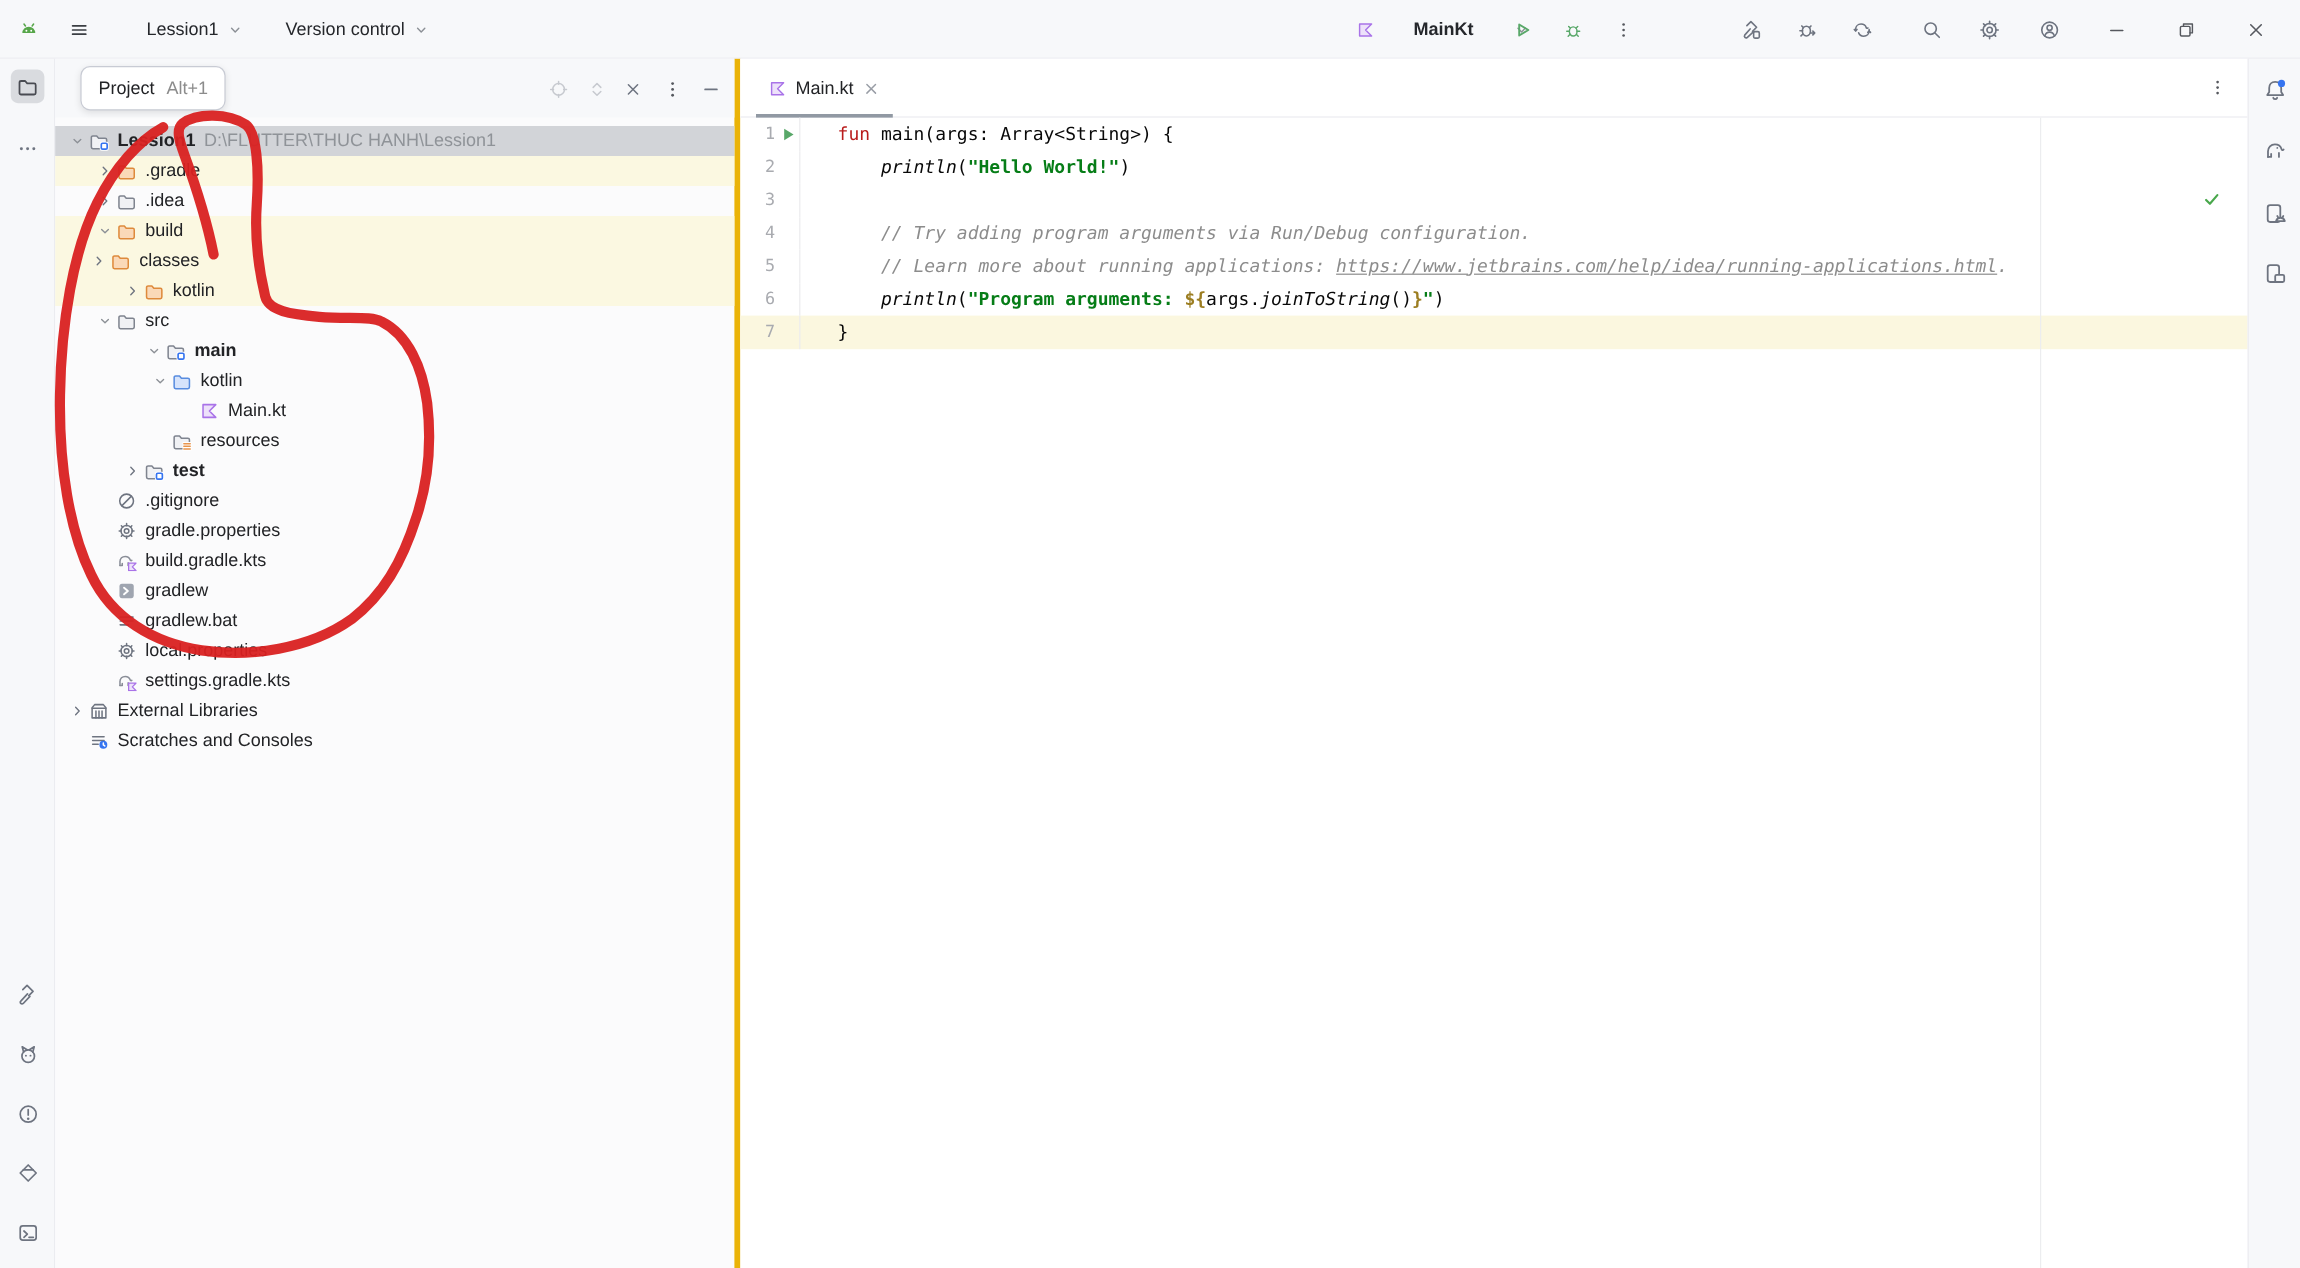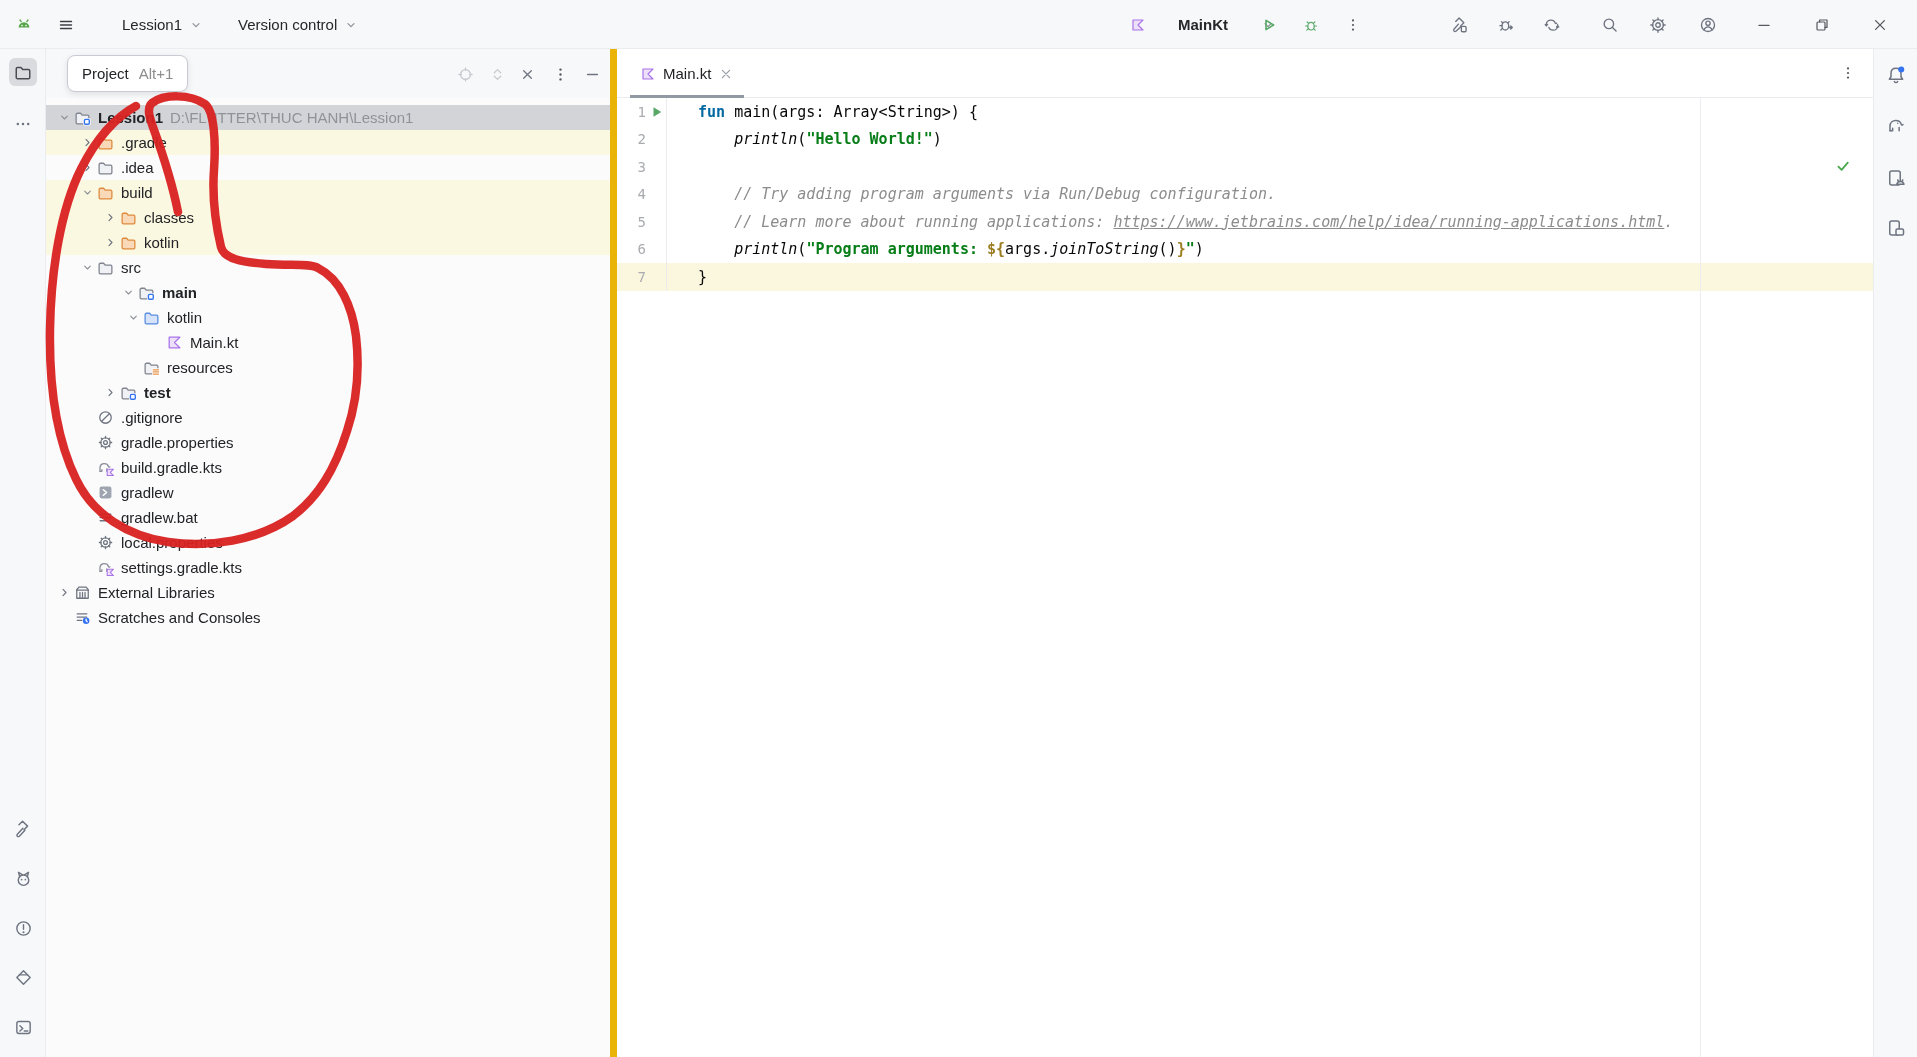--- a/index.html
+++ b/index.html
@@ -11,21 +11,21 @@
   .tb-item{position:absolute;top:0;height:49px;display:flex;align-items:center;gap:6px;font-size:15px;color:#25272B;}
   .tb-icbtn{position:absolute;top:9px;width:32px;height:32px;display:flex;align-items:center;justify-content:center;border-radius:6px;}
   
   #leftstrip{position:absolute;left:0;top:49px;width:46px;height:1008px;background:#F7F8FA;border-right:1px solid #EBECF0;}
   .strip-btn{position:absolute;left:9px;width:28px;height:28px;border-radius:6px;display:flex;align-items:center;justify-content:center;}
   .strip-btn.active{background:#D9DBDF;}
   
   #rightstrip{position:absolute;left:1873px;top:49px;width:44px;height:1008px;background:#F7F8FA;border-left:1px solid #EBECF0;}
   #rightstrip .strip-btn{left:8px;}
   
-  #projectpanel{position:absolute;left:46px;top:49px;width:571px;height:1008px;background:#FBFBFC;border-right:7px solid #eab308;}
+  #projectpanel{position:absolute;left:46px;top:49px;width:571px;height:1008px;background:#FBFBFC;border-right:5px solid #eab308;}
   #ptoolbar{position:absolute;left:0;top:0;width:100%;height:49px;background:#F7F8FA;}
   #ptooltip{position:absolute;left:21px;top:6px;height:37px;background:#FFFFFF;border:1px solid #C8CBD4;border-radius:8px;
             display:flex;align-items:center;padding:0 14px;font-size:15px;box-shadow:0 2px 6px rgba(0,0,0,.10);}
   #ptooltip .shortcut{color:#8C8C8C;margin-left:10px;}
   .ptb-ic{position:absolute;top:16px;width:18px;height:18px;display:flex;align-items:center;justify-content:center;}
   .ptb-ic.dis{opacity:.35;}
   
   #tree{position:absolute;left:0;top:49px;width:100%;bottom:0;padding-top:7px;font-size:15px;}
   .trow{position:relative;height:25px;display:flex;align-items:center;white-space:nowrap;}
   .trow.warm{background:#FBF8E1;}
@@ -41,21 +41,21 @@
   #tab{position:absolute;left:13px;top:0;height:49px;display:flex;align-items:center;gap:7px;padding:0 10px;font-size:15px;}
   #tab .underline{position:absolute;left:0;bottom:0;width:100%;height:3px;background:#9199A3;}
   #tabopts{position:absolute;left:1221px;top:14px;width:20px;height:20px;display:flex;align-items:center;justify-content:center;}
   #codearea{position:absolute;left:0;top:49px;right:0;bottom:0;font-family:"DejaVu Sans Mono",monospace;font-size:15px;}
   .cline{position:relative;height:27.5px;display:flex;align-items:center;}
   .cline.cur{background:#FBF7DF;}
   .gut{position:relative;width:50px;height:100%;flex:none;border-right:1px solid #ECECEE;
        display:flex;align-items:center;justify-content:flex-end;padding-right:20px;color:#A9ABB0;font-size:14px;}
   .gut .runplay{position:absolute;right:1px;top:50%;margin-top:-8px;width:16px;height:16px;}
   .ctext{padding-left:31px;white-space:pre;}
-  .tk-kw{color:#0369a1;font-weight:bold;}
+  .tk-kw{color:#b91c1c;font-weight:normal;}
   .tk-pl{color:#080808;}
   .tk-str{color:#067D17;font-weight:bold;}
   .tk-cmt{color:#8C8C8C;font-style:italic;}
   .tk-lnk{color:#8C8C8C;font-style:italic;text-decoration:underline;}
   .tk-tpl{color:#9C7E22;font-weight:bold;}
   .tk-call{color:#080808;font-style:italic;}
   #guide{position:absolute;left:1083px;top:0;bottom:0;width:1px;background:#ECEDEF;pointer-events:none;z-index:2;}
   #inspectcheck{position:absolute;right:20px;top:60px;width:18px;height:18px;z-index:3;}
   
   #annotation{position:absolute;left:0;top:0;width:1917px;height:1057px;pointer-events:none;z-index:50;}
@@ -317,21 +317,21 @@
               <path d="M5 6.6 8 9.6 11 6.6" stroke="#8C9096"></path>
             </svg>
           </span>
           <span class="tico">
             <svg viewBox="0 0 16 16" width="17" height="17" fill="none" stroke="#6E7480" stroke-width="1.2" stroke-linecap="round" stroke-linejoin="round">
               <path d="M2 5.2 C2 4.54 2.54 4 3.2 4 h3 l1.5 1.8 h5.1 c.66 0 1.2 .54 1.2 1.2 v5.8 c0 .66-.54 1.2-1.2 1.2 H3.2 C2.54 14 2 13.46 2 12.8 Z" fill="#FAD9B8" stroke="#DE8A3C"></path>
             </svg>
           </span>
           <span class="tlabel">build</span>
         </div>
-        <div class="trow warm" style="padding-left: 54px;">
+        <div class="trow warm" style="padding-left: 26px;">
           <span class="tchev">
             <svg viewBox="0 0 16 16" width="15" height="15" fill="none" stroke="#6E7480" stroke-width="1.2" stroke-linecap="round" stroke-linejoin="round">
               <path d="M6.4 4.6 9.6 8 6.4 11.4"></path>
             </svg>
           </span>
           <span class="tico">
             <svg viewBox="0 0 16 16" width="17" height="17" fill="none" stroke="#6E7480" stroke-width="1.2" stroke-linecap="round" stroke-linejoin="round">
               <path d="M2 5.2 C2 4.54 2.54 4 3.2 4 h3 l1.5 1.8 h5.1 c.66 0 1.2 .54 1.2 1.2 v5.8 c0 .66-.54 1.2-1.2 1.2 H3.2 C2.54 14 2 13.46 2 12.8 Z" fill="#FAD9B8" stroke="#DE8A3C"></path>
             </svg>
           </span>

